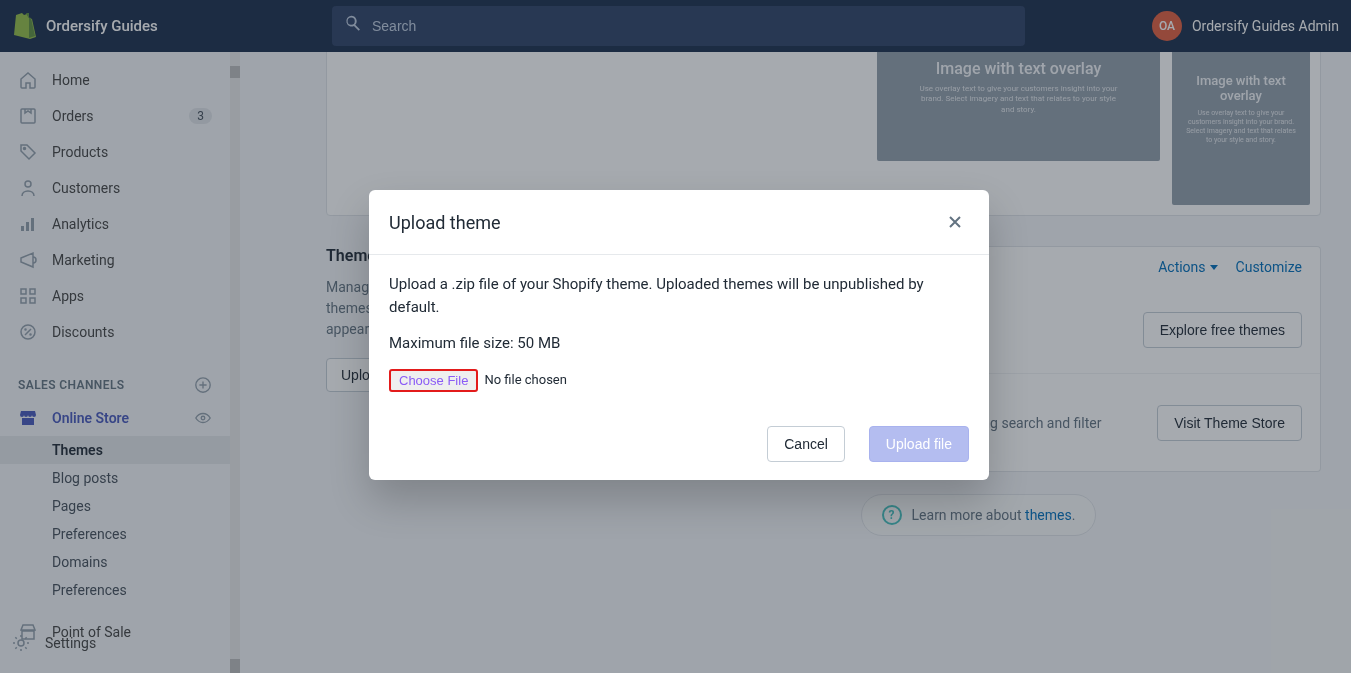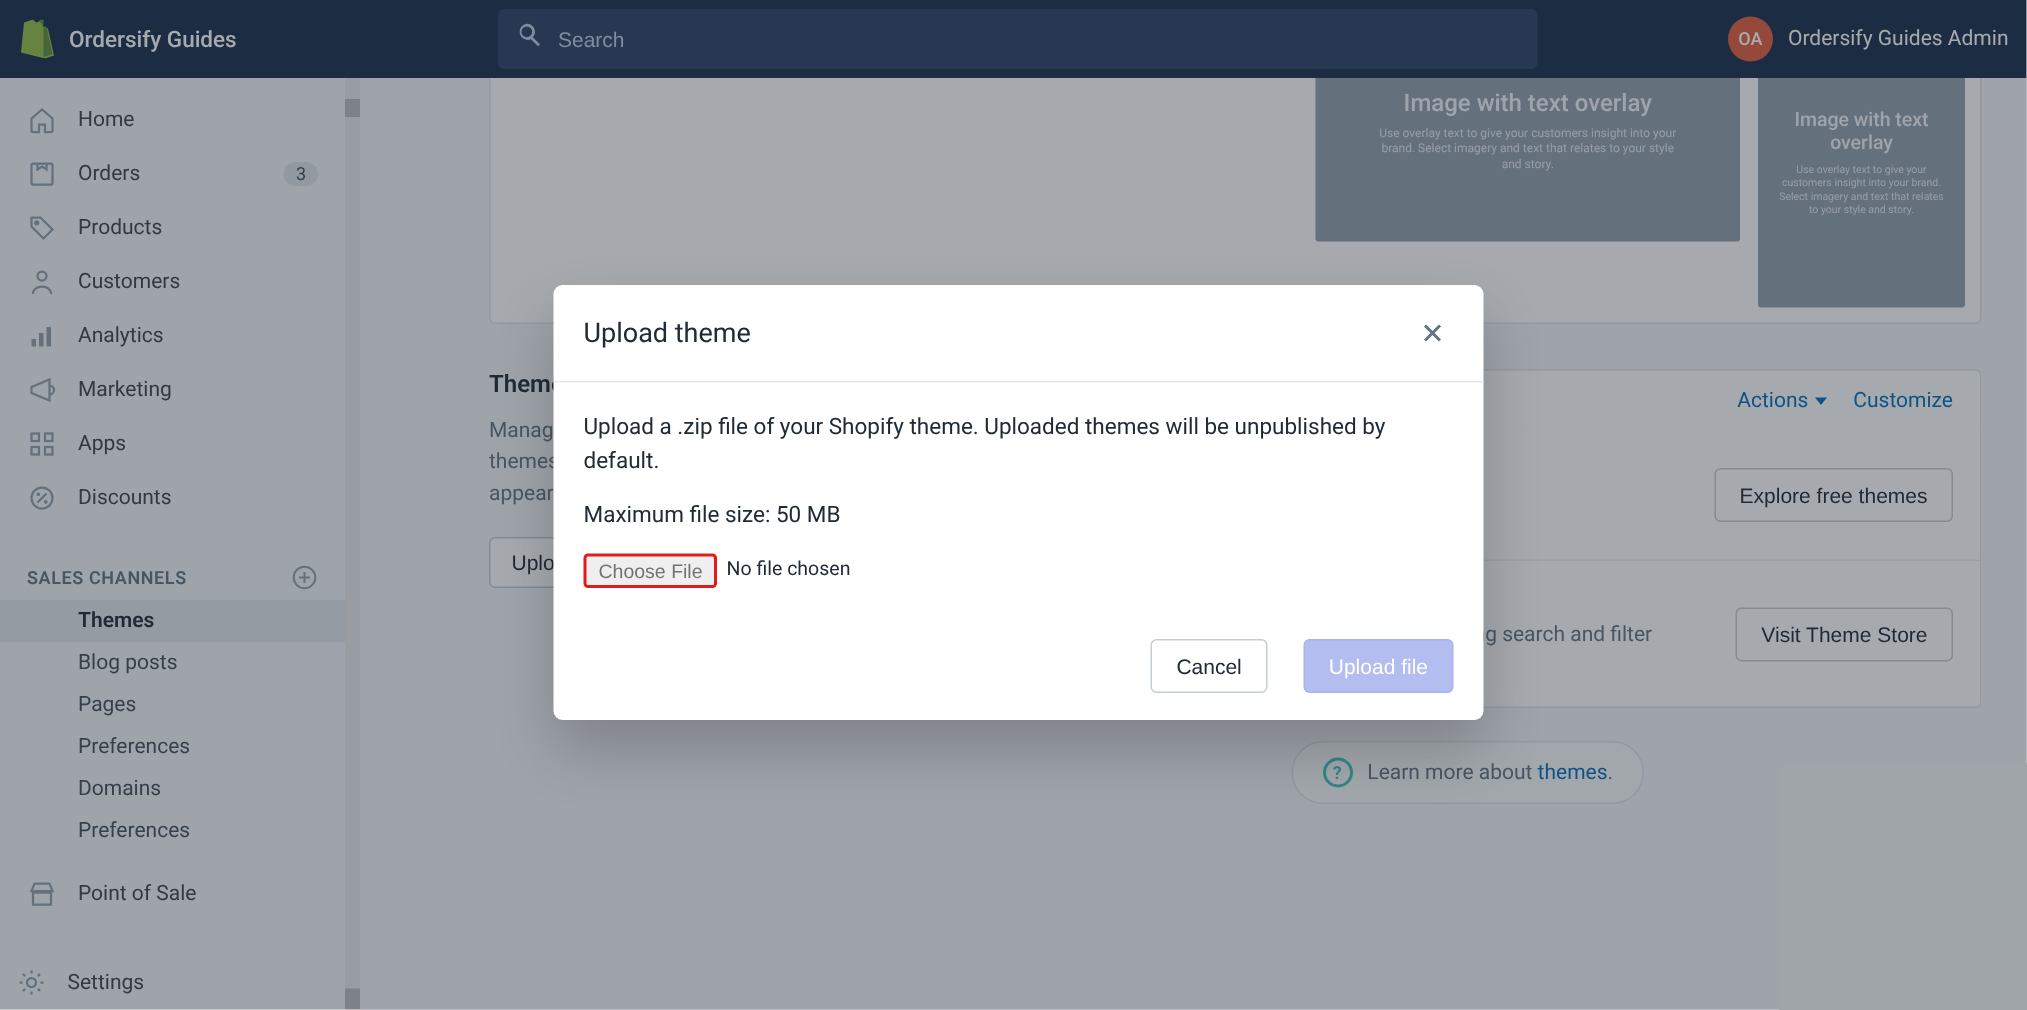--- a/index.html
+++ b/index.html
@@ -26,21 +26,21 @@
     .nav-item { display: flex; align-items: center; padding: 8px 18px; color: #444; font-size: 14px; gap: 14px; cursor: pointer; position: relative; }
     .nav-item.highlight { color: #4959bd; font-weight: 600; }
     .nav-icon { width: 20px; height: 20px; display: flex; align-items: center; justify-content: center; color: #919eab; flex-shrink: 0; }
     .nav-item.highlight .nav-icon { color: #4959bd; }
     .badge { background: #dfe3e8; color: #454f5b; border-radius: 10px; padding: 1px 8px; font-size: 12px; margin-left: auto; }
     .section-header { display: flex; align-items: center; justify-content: space-between; padding: 26px 18px 6px; font-size: 12px; font-weight: 600; color: #637381; letter-spacing: 0.4px; }
     .plus-icon { color: #919eab; cursor: pointer; }
     .eye-icon { margin-left: auto; color: #919eab; }
     .sub-item { padding: 6px 18px 6px 52px; font-size: 14px; color: #454f5b; cursor: pointer; }
     .sub-item.active-sub { font-weight: 600; background: #e3e6e9; color: #212b36; }
-    .settings-item { position: absolute; bottom: 0; width: 100%; padding-left: 11px; }
+    .settings-item { position: absolute; bottom: 12px; width: 100%; padding-left: 11px; }
     .scrollbar-track { position: absolute; right: -10px; top: 0; bottom: 0; width: 10px; background: #eaeaea; }
     .scrollbar-thumb { background: #bdbdbd; width: 100%; height: 50px; }
     .scrollbar-thumb.top { position: absolute; top: 14px; height: 12px; }
     .scrollbar-thumb.bottom { position: absolute; bottom: 0; height: 14px; }
     
     
     .main { flex: 1; padding: 0 30px 0 95px; overflow: hidden; position: relative; }
     
     .preview-card { background: #fff; border: 1px solid #dfe3e8; border-radius: 4px; margin-top: -50px; padding: 10px; display: flex; gap: 12px; justify-content: flex-end; }
     .preview-img { background: #919eab; border-radius: 2px; display: flex; flex-direction: column; align-items: center; justify-content: center; color: #f4f6f8; text-align: center; padding: 10px; }
@@ -77,21 +77,21 @@
     
     
     .overlay { position: absolute; inset: 0; background: rgba(33, 43, 54, 0.4); z-index: 50; }
     .modal { position: absolute; top: 190px; left: 369px; width: 620px; background: #fff; border-radius: 6px; box-shadow: 0 20px 40px rgba(0,0,0,0.2); z-index: 60; }
     .modal-header { display: flex; justify-content: space-between; align-items: center; padding: 18px 20px; border-bottom: 1px solid #e6e9ec; }
     .modal-title { font-size: 18px; color: #212b36; font-weight: 400; }
     .close-btn { cursor: pointer; color: #637381; padding: 4px; }
     .modal-body { padding: 18px 20px 20px; font-size: 15px; color: #212b36; line-height: 1.5; }
     .modal-body p { margin-bottom: 14px; }
     .file-row { display: flex; align-items: center; gap: 6px; }
-    .choose-file { border: 2px solid #e31b1b; background: #efefef; padding: 2px 8px; font-size: 13px; color: #737373; cursor: pointer; border-radius: 3px; }
+    .choose-file { border: 2px solid #e31b1b; background: #efefef; padding: 2px 8px; font-size: 13px; color: #8b5cf6; cursor: pointer; border-radius: 3px; }
     .no-file { font-size: 13px; color: #212b36; }
     .modal-footer { display: flex; justify-content: flex-end; gap: 24px; padding: 14px 20px 18px; }
     .btn { border-radius: 4px; padding: 9px 16px; font-size: 14px; cursor: pointer; }
     .btn-secondary { background: #fff; border: 1px solid #c4cdd5; color: #212b36; }
     .btn-primary-disabled { background: #b4bdf0; border: 1px solid #a8b2ee; color: #fff; cursor: default; }
     
     svg { display: block; }
     .caret-down { width: 0; height: 0; border-left: 4px solid transparent; border-right: 4px solid transparent; border-top: 5px solid #006fbb; }
   </style>
 </head>
@@ -206,20 +206,34 @@
     <div class="section-header">
       <span>SALES CHANNELS</span>
       <span class="plus-icon">
           <svg width="18" height="18" viewBox="0 0 20 20" fill="none" stroke="currentColor" stroke-width="1.5">
             <circle cx="10" cy="10" r="8"></circle>
             <path d="M10 6v8M6 10h8"></path>
           </svg>
         </span>
     </div>
 
+    <div class="nav-item highlight">
+      <span class="nav-icon">
+          <svg width="20" height="20" viewBox="0 0 20 20" fill="currentColor">
+            <path d="M3 3h14l1 4a2 2 0 01-2 2 2 2 0 01-2-2 2 2 0 01-2 2 2 2 0 01-2-2 2 2 0 01-2 2 2 2 0 01-2-2 2 2 0 01-2 2 2 2 0 01-2-2l1-4zm1 7h12v7H4v-7z"></path>
+          </svg>
+        </span>
+      <span>Online Store</span>
+      <span class="eye-icon">
+          <svg width="18" height="18" viewBox="0 0 20 20" fill="none" stroke="currentColor" stroke-width="1.5">
+            <path d="M2 10s3-5 8-5 8 5 8 5-3 5-8 5-8-5-8-5z"></path>
+            <circle cx="10" cy="10" r="2"></circle>
+          </svg>
+        </span>
+    </div>
 
     <div class="sub-item active-sub">Themes</div>
     <div class="sub-item">Blog posts</div>
     <div class="sub-item">Pages</div>
     <div class="sub-item">Preferences</div>
     <div class="sub-item">Domains</div>
     <div class="sub-item">Preferences</div>
 
     <div class="nav-item" style="margin-top:10px">
       <span class="nav-icon">

